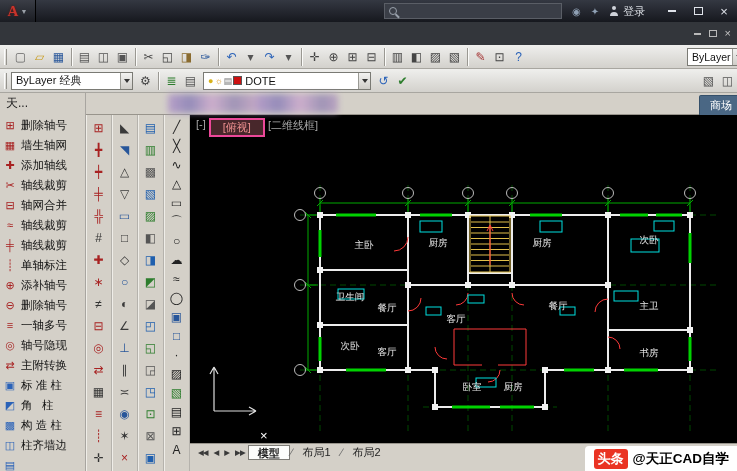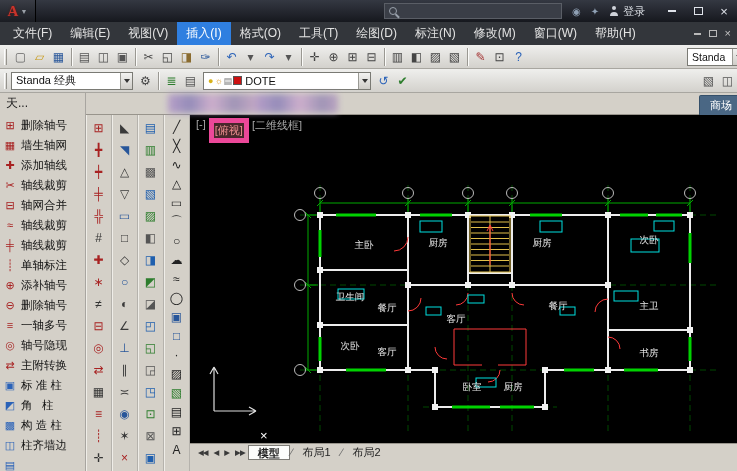--- a/index.html
+++ b/index.html
@@ -91,21 +91,21 @@
     display:flex; flex-direction:column; align-items:center; padding-top:2px; overflow:hidden; }
   .icol .ci { width:22px; height:22px; display:flex; align-items:center; justify-content:center;
     font-size:12px; cursor:pointer; border:1px solid transparent; }
   .icol.draw .ci { height:19px; }
 
   
   .canvas { position:absolute; left:190px; top:115px; width:547px; height:328px; background:#000; cursor:crosshair; }
   .canvas svg { position:absolute; left:0; top:0; font-family:inherit; }
   .vp { position:absolute; left:6px; top:3px; font-size:11px; color:#a8a8a8; display:flex; gap:3px; z-index:2; }
   .vp .seg { cursor:pointer; }
-  .vp .seg.hl { color:#ee9090; background:#48272b; border:5px solid #ec4899; padding:0 1px; }
+  .vp .seg.hl { color:#ee9090; background:#48272b; border:2px solid #ec4899; padding:0 12px; }
   #room-labels text { font-size:9.5px; fill:#e8e8e8; }
 
   
   .tabsrow { position:absolute; left:190px; top:443px; right:0; height:17px; background:#d4d0c8;
     border-top:1px solid #98948c; display:flex; align-items:center; padding-left:5px; font-size:11px; }
   .nav { font-size:7.5px; color:#3a3a3a; padding:0 3px; cursor:pointer; letter-spacing:-1px; }
   .mtab { padding:0 9px; height:15px; line-height:14px; color:#222; cursor:pointer; }
   .mtab.active { background:#fdfdfb; border:1px solid #7e7c76; font-weight:bold; }
   .slash { color:#666; padding:0 1px; }
 
@@ -141,33 +141,20 @@
       <span class="wbtn">
           <span class="ico-max"></span>
         </span>
       <span class="wbtn">
           <span class="ico-close">×</span>
         </span>
     </div>
   </div>
 
   <div class="menubar">
-    <div class="menubar-items">
-        <span class="mitem">文件(F)</span>
-        <span class="mitem">编辑(E)</span>
-        <span class="mitem">视图(V)</span>
-        <span class="mitem hl">插入(I)</span>
-        <span class="mitem">格式(O)</span>
-        <span class="mitem">工具(T)</span>
-        <span class="mitem">绘图(D)</span>
-        <span class="mitem">标注(N)</span>
-        <span class="mitem">修改(M)</span>
-        <span class="mitem">窗口(W)</span>
-        <span class="mitem">帮助(H)</span>
-      </div>
     <div class="mwin">
       <span class="mi-min"></span>
       <span class="mi-max"></span>
       <span class="mi-close">×</span>
     </div>
   </div>
 
   <div class="toolbar t1">
     <span class="grip"></span>
     <div style="display:flex;align-items:center;">
@@ -197,29 +184,29 @@
         <span class="ticon" style="color: rgb(68, 68, 68);">▥</span>
         <span class="ticon" style="color: rgb(68, 68, 68);">◧</span>
         <span class="ticon" style="color: rgb(68, 68, 68);">▨</span>
         <span class="ticon" style="color: rgb(68, 68, 68);">▧</span>
         <span class="tsep"></span>
         <span class="ticon" style="color: rgb(163, 48, 48);">✎</span>
         <span class="ticon" style="color: rgb(68, 68, 68);">⊡</span>
         <span class="ticon" style="color: rgb(42, 98, 184);">?</span>
       </div>
     <div class="combo combo-style">
-      <span>Standa</span>
+      <span>ByLayer</span>
       <span class="arr"></span>
     </div>
   </div>
 
   <div class="toolbar t2">
     <span class="grip"></span>
     <div class="combo combo-ws">
-      <span>Standa 经典</span>
+      <span>ByLayer 经典</span>
       <span class="arr"></span>
     </div>
     <div style="display:flex;align-items:center;">
         <span class="ticon" style="color: rgb(68, 68, 68);">⚙</span>
       </div>
     <span class="tsep"></span>
     <div style="display:flex;align-items:center;">
         <span class="ticon" style="color: rgb(45, 125, 45);">≣</span>
         <span class="ticon" style="color: rgb(85, 85, 85);">▤</span>
       </div>
@@ -535,14 +522,18 @@
       </span>
     <span style="display:flex;align-items:center;">
         <span class="mtab active">模型</span>
         <span class="slash">∕</span>
         <span class="mtab">布局1</span>
         <span class="slash">∕</span>
         <span class="mtab">布局2</span>
       </span>
   </div>
 
+  <div class="watermark">
+    <span class="wm-badge">头条</span>
+    <span class="wm-text">@天正CAD自学</span>
+  </div>
 
 </div>
 
 </body></html>

